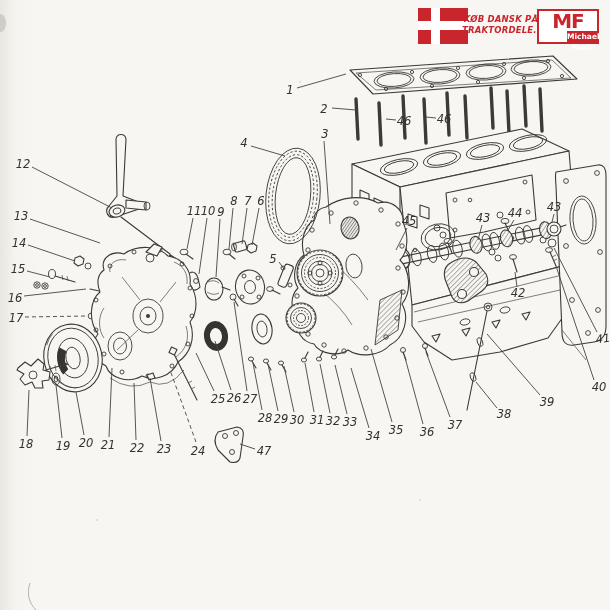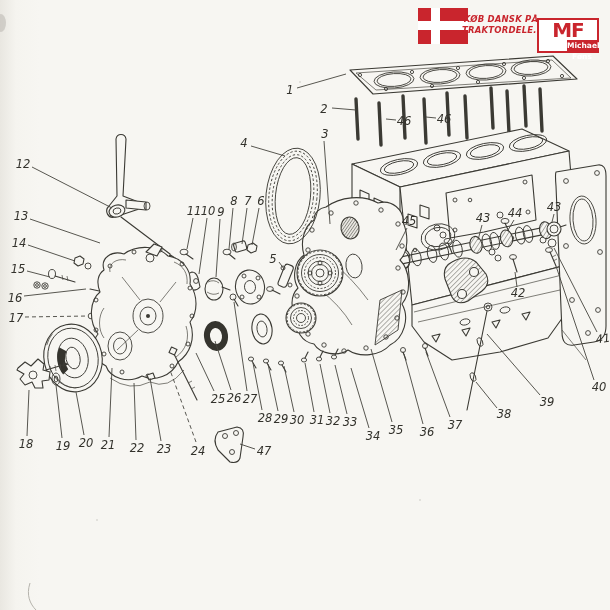--- a/index.html
+++ b/index.html
@@ -16,21 +16,21 @@
   .solid{fill:#3b3a34;stroke:none;}
   .dot{fill:none;stroke:#3b3a34;stroke-width:0.9;}
   text.lbl{font:italic 11.5px "DejaVu Sans",sans-serif;fill:#33322c;text-anchor:middle;dominant-baseline:middle;}
   #leaders-layer line{stroke:#45443d;stroke-width:0.9;}
   
   .flag{position:absolute;left:418px;top:8px;width:50px;height:36px;background:#c9252d;}
   .flag .v{position:absolute;left:13px;top:0;width:9px;height:36px;background:#ffffff;}
   .flag .h{position:absolute;left:0;top:13px;width:50px;height:9px;background:#ffffff;}
   .banner{position:absolute;left:462px;top:14px;width:78px;text-align:center;color:#c9252d;
           font:italic bold 8.5px "DejaVu Sans",sans-serif;line-height:10.5px;letter-spacing:.2px;}
-  .mfbox{position:absolute;left:537px;top:18px;width:62px;height:35px;background:#ffffff;
+  .mfbox{position:absolute;left:537px;top:9px;width:62px;height:35px;background:#ffffff;
          border:2px solid #c9252d;box-sizing:border-box;display:flex;flex-direction:column;}
   .mfbox .mf{flex:1;display:flex;align-items:center;justify-content:center;color:#c9252d;
              font:bold 20px "DejaVu Sans",sans-serif;letter-spacing:-1px;line-height:18px;}
   .mfbox .mfname{height:11px;background:#c9252d;color:#ffffff;text-align:center;
              font:bold 7.5px "DejaVu Sans",sans-serif;line-height:11px;margin-left:28px;}
   .smudge{position:absolute;left:-4px;top:14px;width:10px;height:18px;background:#b9b7b1;
           border-radius:50%;opacity:.55;}
 </style>
 </head>
 <body>

